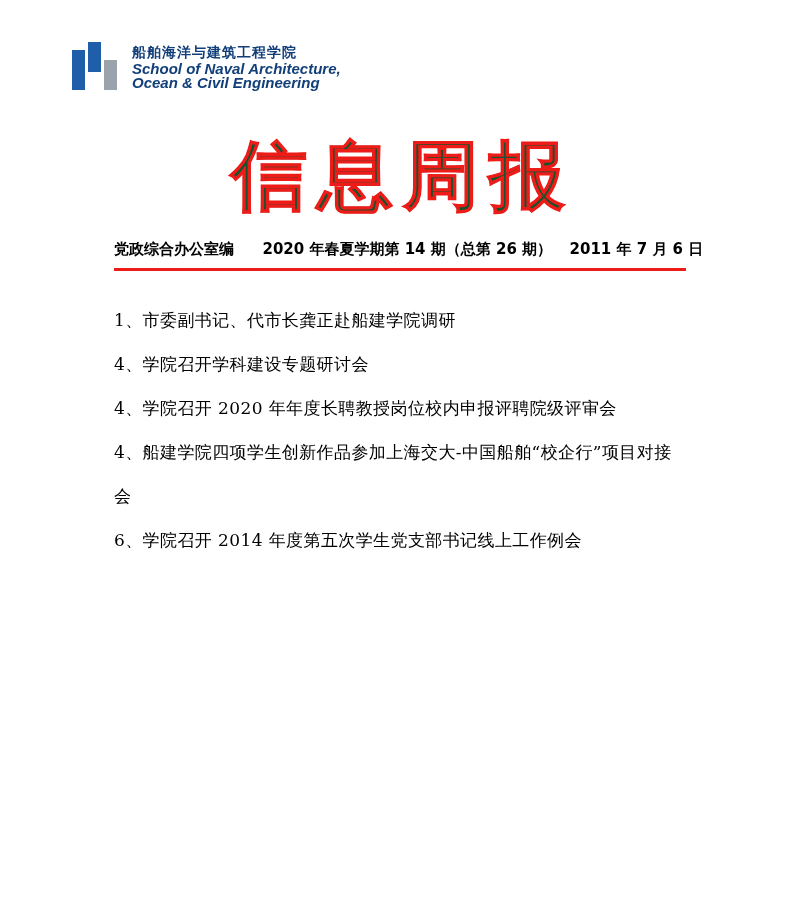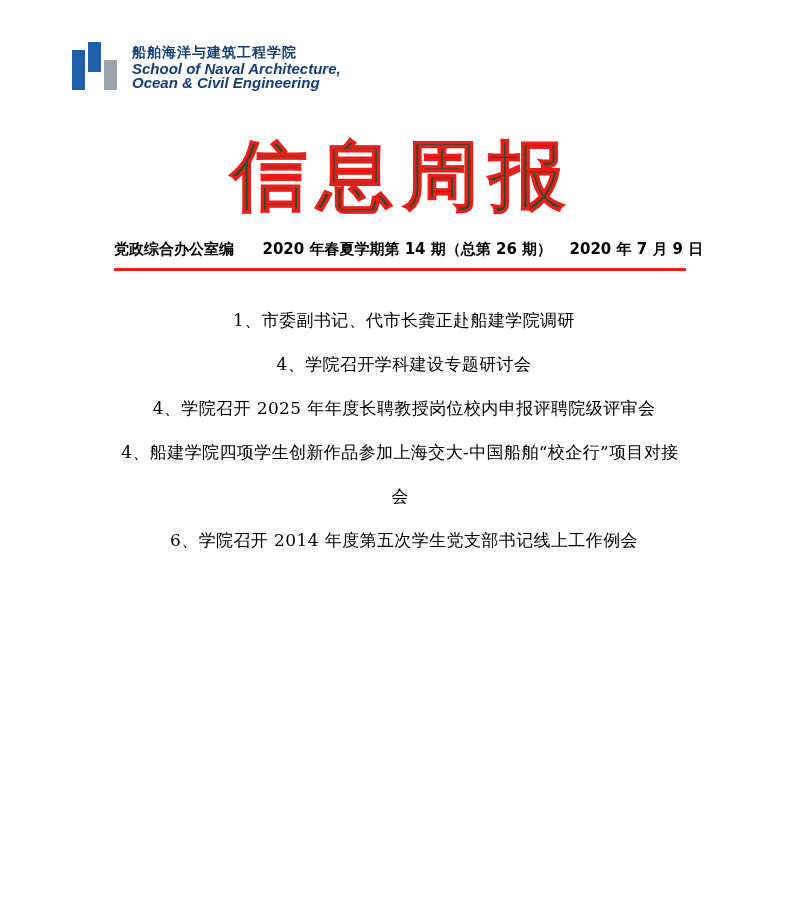--- a/index.html
+++ b/index.html
@@ -133,21 +133,20 @@
     height: 3px;
     background: #ee1c18;
   }
 
   
   .list {
     position: absolute;
     left: 114px;
     top: 298px;
     width: 580px;
-    text-align: center;
   }
   .list-item {
     font-family: "DejaVu Serif", "Liberation Serif", serif;
     font-size: 17px;
     line-height: 44px;
     color: #000000;
     letter-spacing: 0.4px;
     white-space: normal;
   }
   .list-item.wrap {
@@ -173,26 +172,26 @@
     </div>
   </div>
 
   <div class="masthead">信息周报</div>
 
   <div class="issue-line">
     <span>党政综合办公室编</span>
     <span class="sep-wide"></span>
     <span>2020 年春夏学期第 14 期（总第 26 期）</span>
     <span class="sep"></span>
-    <span>2020 年 7 月 9 日</span>
+    <span>2011 年 7 月 6 日</span>
   </div>
 
   <div class="rule"></div>
 
   <div class="list">
     <div class="list-item">1、市委副书记、代市长龚正赴船建学院调研</div>
     <div class="list-item">4、学院召开学科建设专题研讨会</div>
-    <div class="list-item">4、学院召开 2025 年年度长聘教授岗位校内申报评聘院级评审会</div>
+    <div class="list-item">4、学院召开 2020 年年度长聘教授岗位校内申报评聘院级评审会</div>
     <div class="list-item wrap">4、船建学院四项学生创新作品参加上海交大-中国船舶“校企行”项目对接会</div>
     <div class="list-item">6、学院召开 2014 年度第五次学生党支部书记线上工作例会</div>
   </div>
 
 </div>
 
 </body></html>

